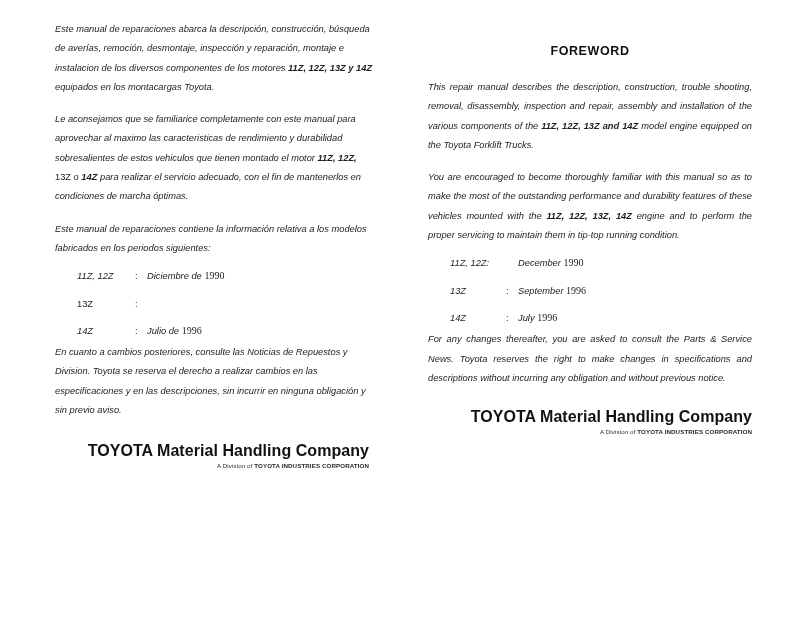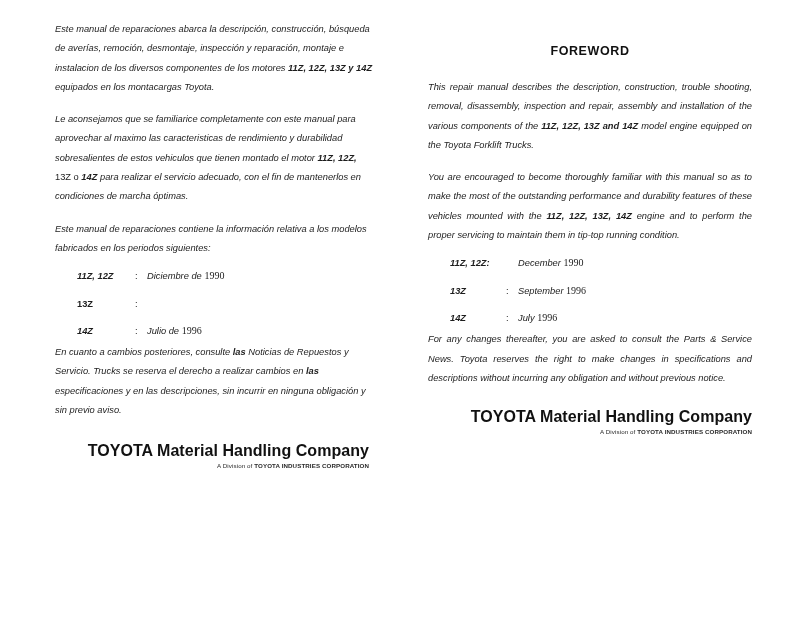--- a/index.html
+++ b/index.html
@@ -71,21 +71,21 @@
   
   .mdl {
     font-style: italic;
     font-weight: 600;
   }
   .mdl-upright {
     font-style: normal;
     font-weight: 400;
   }
   .bolded {
-    font-weight: bold;
+    font-weight: normal;
     font-style: italic;
   }
   .yr {
     font-style: normal;
     font-weight: 400;
     font-family: "Liberation Serif", serif;
     font-size: 10px;
   }
 
   
@@ -101,21 +101,21 @@
     font-style: italic;
     font-size: 9.3px;
     line-height: 19.3px;
     color: #1d1d1d;
   }
   .column-es .model-row { padding-left: 22px; }
   .column-en .model-row { padding-left: 22px; }
 
   .model-code {
     flex: 0 0 auto;
-    font-weight: 700;
+    font-weight: 400;
     margin-top: 8px;
   }
   .column-es .model-code { width: 58px; }
   .column-en .model-code { width: 56px; }
 
   .model-sep {
     flex: 0 0 auto;
     width: 12px;
     font-style: normal;
   }
@@ -187,21 +187,21 @@
         <span class="model-sep">:</span>
       </li>
       <li class="model-row">
         <span class="model-code">14Z</span>
         <span class="model-sep">:</span>
         <span class="model-period"><span>Julio de</span>
           <span class="yr">1996</span></span>
       </li>
     </ul>
 
-    <p class="para para-after-list"><span>En cuanto a cambios posteriores, consulte </span><span class="bolded">las</span><span> Noticias de Repuestos y Servicio. Trucks se reserva el derecho a realizar cambios en </span><span class="bolded">las</span><span> especificaciones y en las descripciones, sin incurrir en ninguna obligación y sin previo aviso.</span></p>
+    <p class="para para-after-list"><span>En cuanto a cambios posteriores, consulte </span><span class="bolded">las</span><span> Noticias de Repuestos y Division. Toyota se reserva el derecho a realizar cambios en </span><span class="bolded">las</span><span> especificaciones y en las descripciones, sin incurrir en ninguna obligación y sin previo aviso.</span></p>
 
     <div class="signature signature-es">
       <div class="company-name">TOYOTA Material Handling Company</div>
       <div class="company-division"><span>A Division of </span><span class="division-caps">TOYOTA INDUSTRIES CORPORATION</span></div>
     </div>
   </div>
 
   <div class="column column-en">
 
     <h1 class="section-title">FOREWORD</h1>

